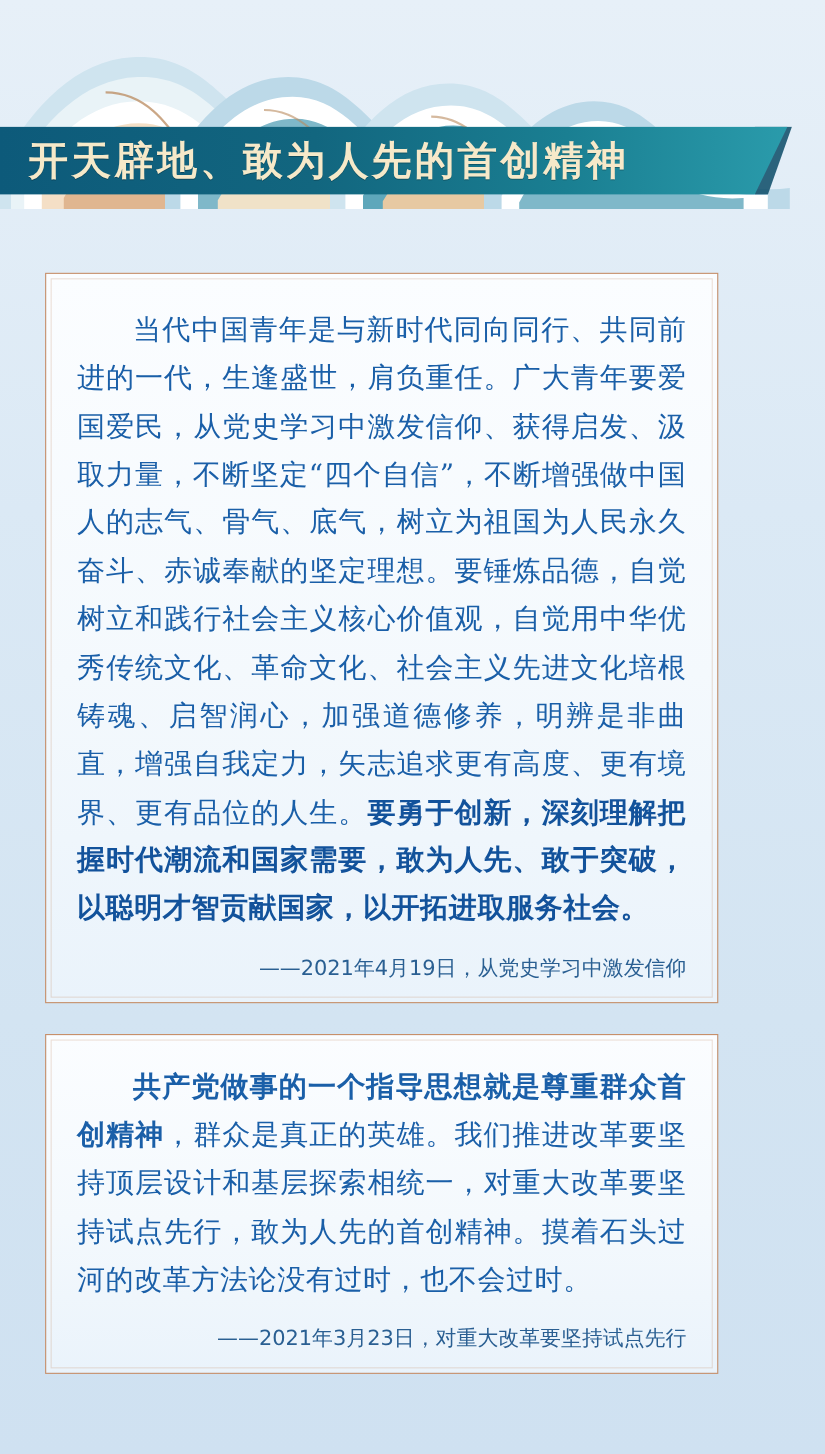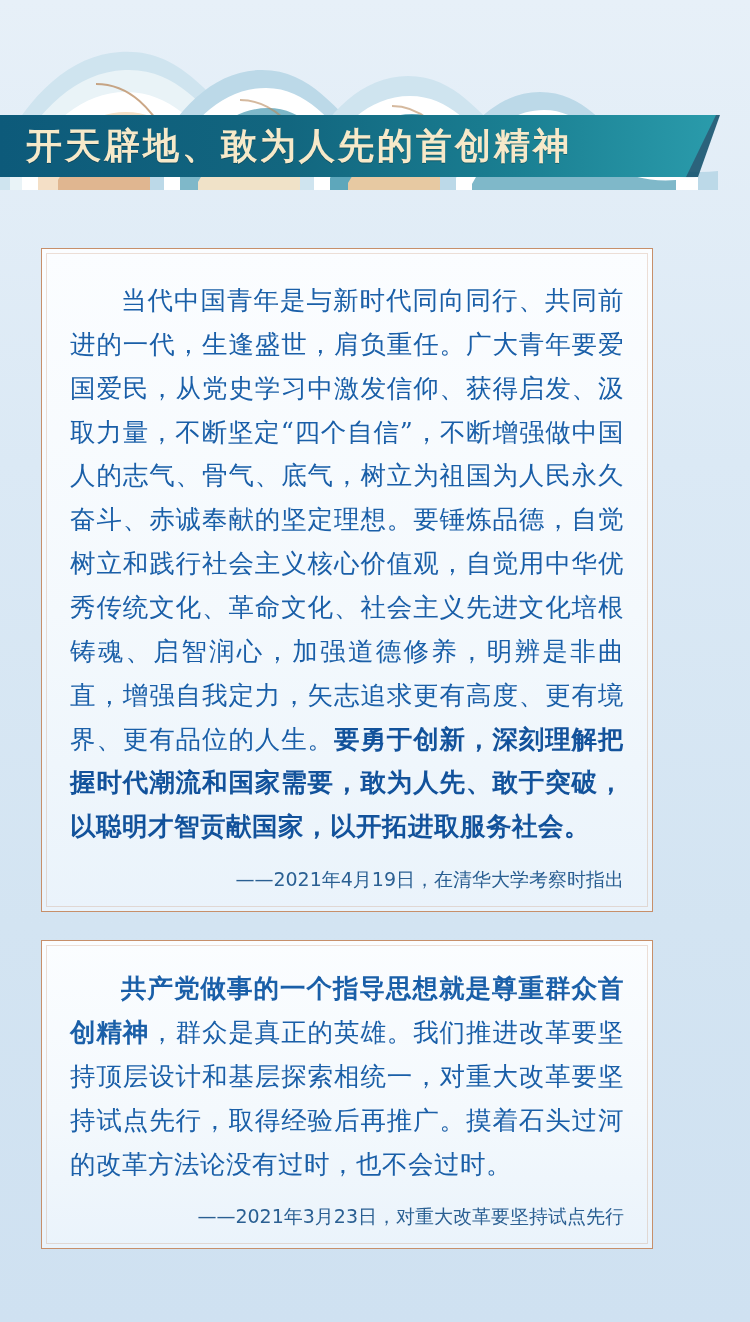--- a/index.html
+++ b/index.html
@@ -155,23 +155,23 @@
   <div class="ribbon-bg"></div>
   <div class="title-text">开天辟地、敢为人先的首创精神</div>
 </div>
 
 <div class="cards">
 
   <div class="quote-card first">
     <div class="quote-body">
       <span>当代中国青年是与新时代同向同行、共同前进的一代，生逢盛世，肩负重任。广大青年要爱国爱民，从党史学习中激发信仰、获得启发、汲取力量，不断坚定“四个自信”，不断增强做中国人的志气、骨气、底气，树立为祖国为人民永久奋斗、赤诚奉献的坚定理想。要锤炼品德，自觉树立和践行社会主义核心价值观，自觉用中华优秀传统文化、革命文化、社会主义先进文化培根铸魂、启智润心，加强道德修养，明辨是非曲直，增强自我定力，矢志追求更有高度、更有境界、更有品位的人生。</span><span class="emph">要勇于创新，深刻理解把握时代潮流和国家需要，敢为人先、敢于突破，以聪明才智贡献国家，以开拓进取服务社会。</span>
     </div>
-    <div class="quote-source">——2021年4月19日，在清华大学考察时指出</div>
+    <div class="quote-source">——2021年4月19日，从党史学习中激发信仰</div>
   </div>
 
   <div class="quote-card second">
     <div class="quote-body">
-      <span class="lead">共产党做事的一个指导思想就是尊重群众首创精神</span><span>，群众是真正的英雄。我们推进改革要坚持顶层设计和基层探索相统一，对重大改革要坚持试点先行，取得经验后再推广。摸着石头过河的改革方法论没有过时，也不会过时。</span>
+      <span class="lead">共产党做事的一个指导思想就是尊重群众首创精神</span><span>，群众是真正的英雄。我们推进改革要坚持顶层设计和基层探索相统一，对重大改革要坚持试点先行，敢为人先的首创精神。摸着石头过河的改革方法论没有过时，也不会过时。</span>
     </div>
     <div class="quote-source">——2021年3月23日，对重大改革要坚持试点先行</div>
   </div>
 
 </div>
 
 </body></html>

